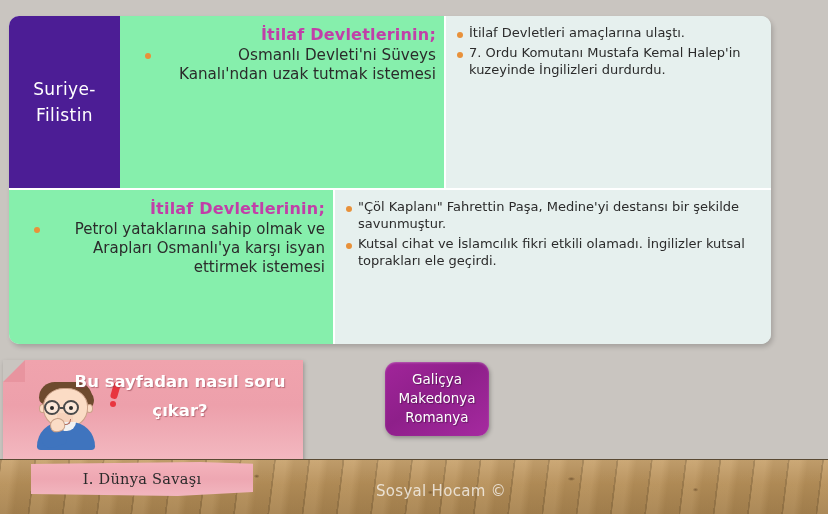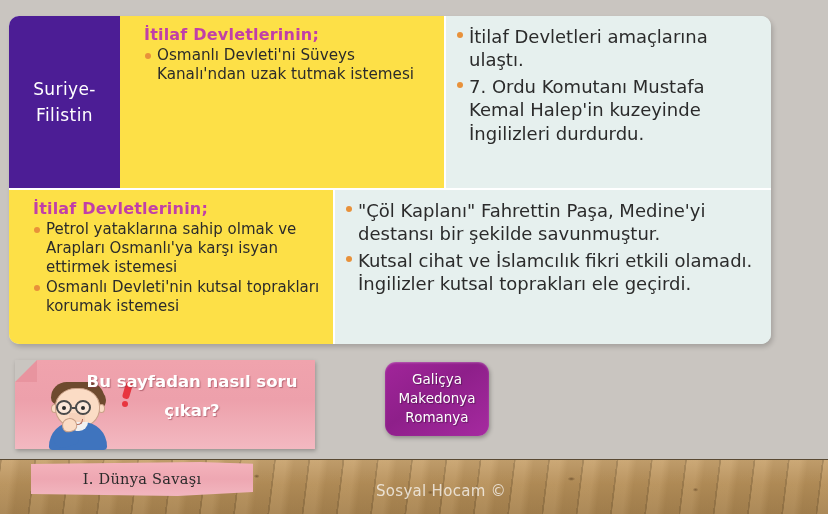--- a/index.html
+++ b/index.html
@@ -33,23 +33,24 @@
     display:flex; align-items:center; justify-content:center;
     text-align:center;
     font-size:17px;
     line-height:1.55;
     letter-spacing:.4px;
     font-family:"DejaVu Sans", sans-serif;
     padding:4px;
   }
   .c-mid{
     flex:0 0 326px;
-    background:#fde047;
+    background:#86efac;
     border-right:2px solid #ffffff;
     padding:9px 8px 6px 24px;
+    text-align:right;
   }
   .c-right{
     flex:1 1 auto;
     background:#e6f0ee;
     padding:9px 10px 6px 10px;
   }
 
   .sub-head{
     color:#c13fa8;
     font-size:16px;
@@ -69,26 +70,26 @@
     margin-bottom:1px;
     font-family:"DejaVu Sans", sans-serif;
   }
   ul.blist li::before{
     content:"";
     position:absolute; left:1px; top:7px;
     width:6px; height:6px; border-radius:50%;
     background:#e8913a;
   }
   ul.blist.wide li{ font-size:15px; }
-  .c-right ul.blist li{ font-size:18px; line-height:1.3; margin-bottom:3px; }
+  .c-right ul.blist li{ font-size:13px; line-height:1.3; margin-bottom:3px; }
 
   
   .qbanner{
-    position:absolute; left:15px; top:360px;
-    width:300px; height:89px;
+    position:absolute; left:3px; top:360px;
+    width:300px; height:102px;
     background:linear-gradient(180deg,#f0a3ad 0%, #eda0ab 45%, #f3b9c1 100%);
     box-shadow:1px 2px 4px rgba(0,0,0,.25);
   }
   .qbanner::before{ 
     content:"";
     position:absolute; left:0; top:0;
     border-width:11px; border-style:solid;
     border-color:#c9c5c0 #e8949f #e8949f #c9c5c0;
   }
   .qtext{
@@ -242,21 +243,20 @@
       </ul>
     </div>
   </div>
 
   <div class="trow row2">
 
     <div class="c-mid">
       <div class="sub-head">İtilaf Devletlerinin;</div>
       <ul class="blist wide">
         <li>Petrol yataklarına sahip olmak ve Arapları Osmanlı'ya karşı isyan ettirmek istemesi</li>
-        <li>Osmanlı Devleti'nin kutsal toprakları korumak istemesi</li>
       </ul>
     </div>
 
     <div class="c-right">
       <ul class="blist">
         <li>"Çöl Kaplanı" Fahrettin Paşa, Medine'yi destansı bir şekilde savunmuştur.</li>
         <li>Kutsal cihat ve İslamcılık fikri etkili olamadı. İngilizler kutsal toprakları ele geçirdi.</li>
       </ul>
     </div>
   </div>

